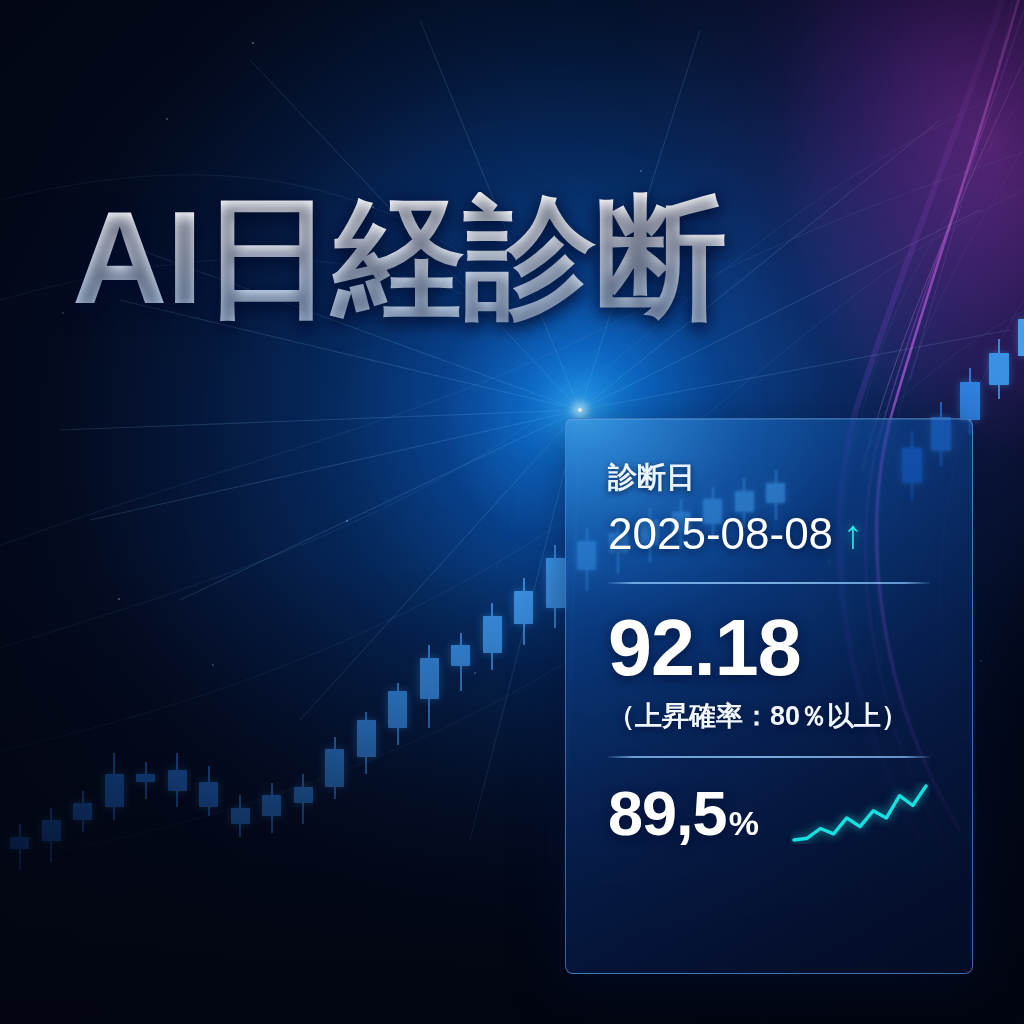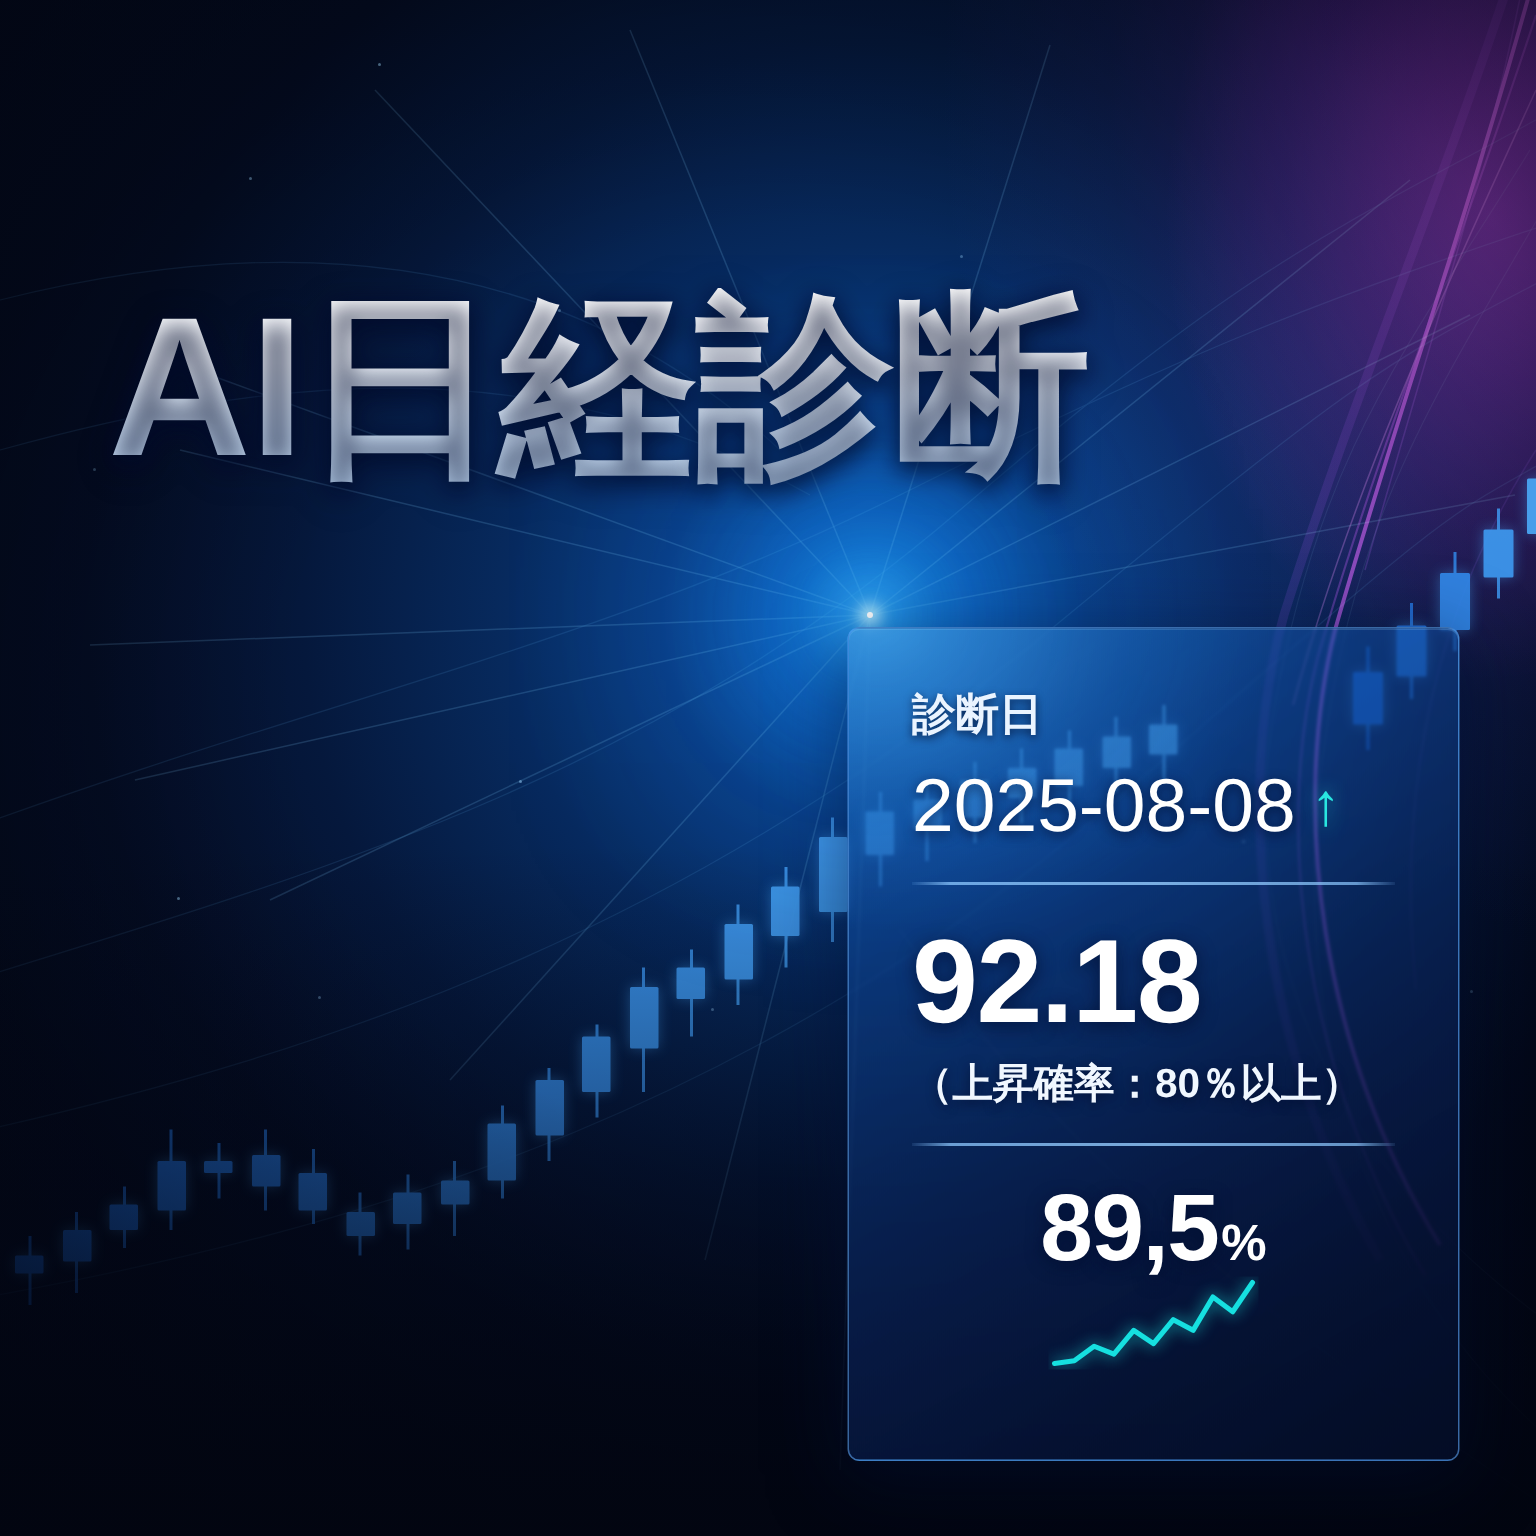--- a/index.html
+++ b/index.html
@@ -92,39 +92,39 @@
     pointer-events:none;
   }
   .card-inner{position:relative;padding:44px 42px 0 42px;}
 
   .blk-label{
     font-size:29px;font-weight:700;color:#eaf4ff;line-height:1;
     text-shadow:0 2px 6px rgba(0,12,45,0.75);
   }
   .date-row{display:flex;align-items:center;gap:10px;margin-top:20px;}
   .date-val{
-    font-size:50px;font-weight:500;color:#ffffff;line-height:1;letter-spacing:0px;
+    font-size:44px;font-weight:500;color:#ffffff;line-height:1;letter-spacing:0px;
     text-shadow:0 2px 8px rgba(0,12,45,0.7);
   }
   .arrow-up{font-size:40px;line-height:1;color:#29e6e0;font-weight:400;
     text-shadow:0 0 12px rgba(40,230,225,0.6);}
 
   .divider{height:2px;margin:26px 0 24px 0;
     background:linear-gradient(to right, rgba(120,185,255,0.10) 0%, rgba(140,200,255,0.75) 8%, rgba(150,205,255,0.80) 50%, rgba(140,200,255,0.70) 92%, rgba(120,185,255,0.10) 100%);}
 
   .score-val{
     font-size:79px;font-weight:700;color:#ffffff;line-height:1.02;margin-top:12px;letter-spacing:-1px;
     text-shadow:0 3px 12px rgba(0,12,45,0.7);
   }
   .score-note{
     font-size:27px;font-weight:600;color:#f0f7ff;line-height:1;margin-top:14px;
     text-shadow:0 2px 7px rgba(0,12,45,0.75);white-space:nowrap;
   }
 
-  .acc-row{display:flex;align-items:center;justify-content:space-between;margin-top:24px;flex-direction:column;}
+  .acc-row{display:flex;align-items:flex-start;justify-content:space-between;margin-top:24px;}
   .acc-val{font-size:63px;font-weight:700;color:#ffffff;line-height:1;letter-spacing:-1px;
     text-shadow:0 3px 11px rgba(0,12,45,0.7);}
   .acc-unit{font-size:34px;font-weight:600;color:#ffffff;margin-left:2px;}
   .spark{margin-bottom:6px;}
 
   
   .fg-candles{position:absolute;inset:0;pointer-events:none;}
 </style>
 </head>
 <body>

